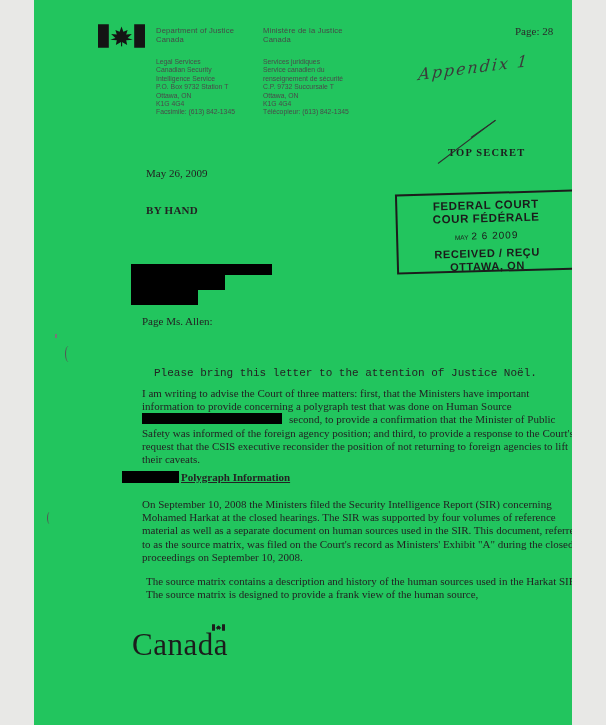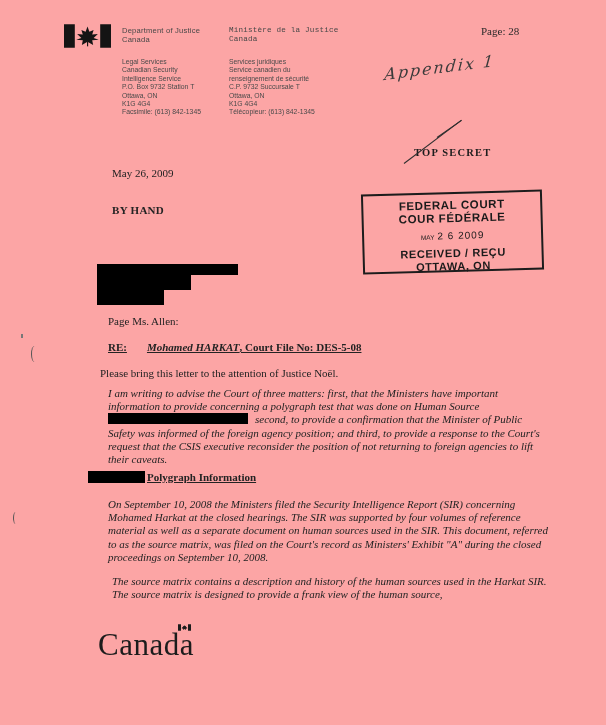--- a/index.html
+++ b/index.html
@@ -1,33 +1,33 @@
 <!DOCTYPE html>
 <html><head>
 <meta charset="utf-8">
 <style>
   * { margin: 0; padding: 0; box-sizing: border-box; }
   html, body { background: #e8e8e6; }
   .page {
     position: relative;
-    width: 606px;
+    width: 538px;
     height: 725px;
     margin: 0 auto;
-    background: #fca5a5;
+    background: #22c55e;
     overflow: hidden;
     color: #222;
     font-family: "Liberation Serif", serif;
   }
   .abs { position: absolute; }
 
   
   .flag-logo { left: 64px; top: 24px; width: 47px; height: 24px; }
   .dept { font-family: "Liberation Sans", sans-serif; font-size: 7.6px; line-height: 9px; color: #474747; letter-spacing: .2px; }
   .dept-en { left: 122px; top: 26px; }
-  .dept-fr { left: 229px; top: 26px; font-family: Liberation Mono, monospace; }
+  .dept-fr { left: 229px; top: 26px; }
   .addr { font-family: "Liberation Sans", sans-serif; font-size: 6.8px; line-height: 8.4px; color: #4a4a4a; }
   .addr-en { left: 122px; top: 58px; }
   .addr-fr { left: 229px; top: 58px; }
   .page-label { left: 481px; top: 25px; font-size: 11px; color: #2a2a2a; }
 
   
   .handwritten {
     left: 384px; top: 58px;
     font-size: 16px; font-style: italic;
     font-family: "DejaVu Serif", serif;
@@ -62,22 +62,22 @@
   
   .serif { font-size: 11px; line-height: 13.2px; color: #232323; }
   .letter-date { left: 112px; top: 167px; }
   .delivery { left: 112px; top: 204px; font-weight: bold; letter-spacing: .3px; }
   .recipient { left: 112px; top: 219px; line-height: 11.6px; }
   .salutation { left: 108px; top: 315px; }
   .re-line { left: 108px; top: 341px; font-weight: bold; }
   .re-label { text-decoration: underline; margin-right: 20px; }
   .re-name { text-decoration: underline; font-style: italic; }
   .re-rest { text-decoration: underline; }
-  .attention { left: 100px; top: 367px; }
-  .para { width: 442px; text-align: left; font-style: italic; }
+  .attention { left: 120px; top: 367px; font-family: Liberation Mono, monospace; }
+  .para { width: 442px; text-align: left; }
   .para-1 { left: 108px; top: 387px; }
   .heading-row { left: 88px; top: 471px; white-space: nowrap; }
   .heading-text { font-weight: bold; text-decoration: underline; }
   .para-2 { left: 108px; top: 498px; }
   .para-3 { left: 112px; top: 575px; }
 
   
   .redact { background: #000; position: absolute; }
   .r1 { left: 97px; top: 264px; width: 141px; height: 11px; }
   .r2 { left: 97px; top: 274px; width: 94px;  height: 16px; }
@@ -168,23 +168,20 @@
   <div class="abs serif letter-date">May 26, 2009</div>
   <div class="abs serif delivery">BY HAND</div>
 
 
   <div class="redact r1"></div>
   <div class="redact r2"></div>
   <div class="redact r3"></div>
 
   <div class="abs serif salutation">Page Ms. Allen:</div>
 
-  <div class="abs serif re-line">
-    <span class="re-label">RE:</span><span class="re-name">Mohamed HARKAT</span><span class="re-rest">, Court File No: DES-5-08</span>
-  </div>
 
   <div class="abs serif attention">Please bring this letter to the attention of Justice Noël.</div>
 
   <div class="abs serif para para-1">
     <span>I am writing to advise the Court of three matters: first, that the Ministers have important information to provide concerning a polygraph test that was done on Human Source</span><br>
     <span class="redact-inline"></span><span>second, to provide a confirmation that the Minister of Public Safety was informed of the foreign agency position; and third, to provide a response to the Court's request that the CSIS executive reconsider the position of not returning to foreign agencies to lift their caveats.</span>
   </div>
 
   <div class="abs serif heading-row">
     <span class="redact-chip"></span><span class="heading-text">Polygraph Information</span>

